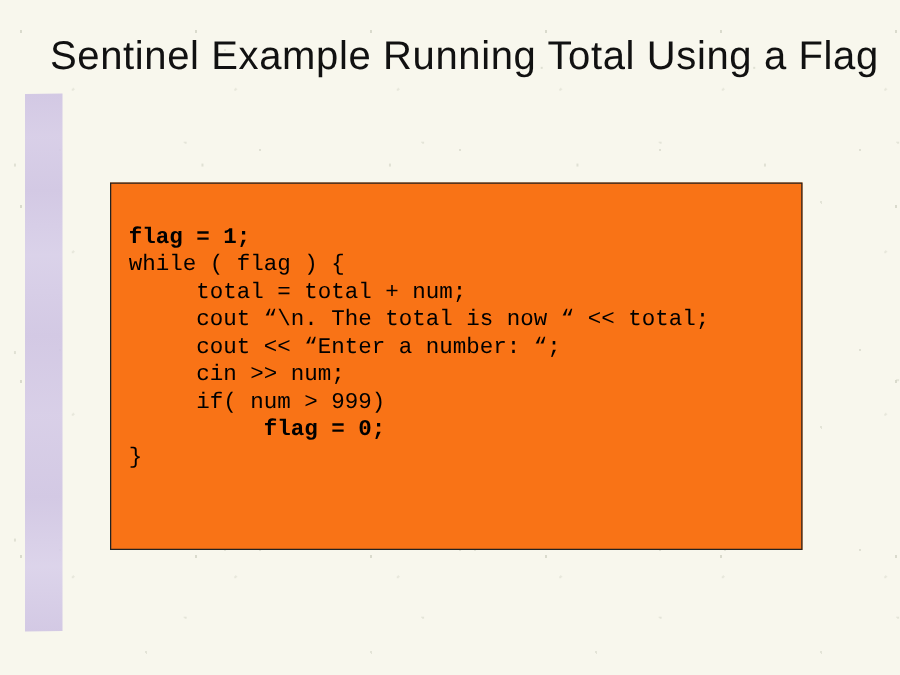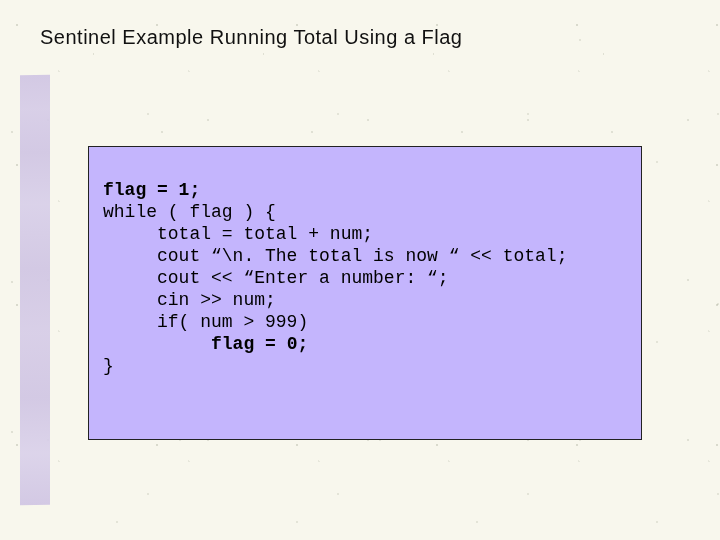--- a/index.html
+++ b/index.html
@@ -52,33 +52,33 @@
       #d9d0ea 88%,
       #cfc4e3 100%);
     opacity: 0.9;
     transform: skewY(-0.5deg);
   }
 
   .title {
     position: absolute;
     left: 40px;
     top: 26px;
-    font-size: 20px;
+    font-size: 32px;
     letter-spacing: 0.5px;
     color: #111;
     font-weight: normal;
   }
 
   .codebox {
     position: absolute;
     left: 88px;
     top: 146px;
     width: 554px;
     height: 294px;
-    background: #c4b5fd;
+    background: #f97316;
     border: 1px solid #222;
     box-sizing: border-box;
     padding: 10px 14px 10px 14px;
   }
 
   .code {
     font-family: "Courier New", Courier, monospace;
     font-size: 18px;
     line-height: 22px;
     white-space: pre;

